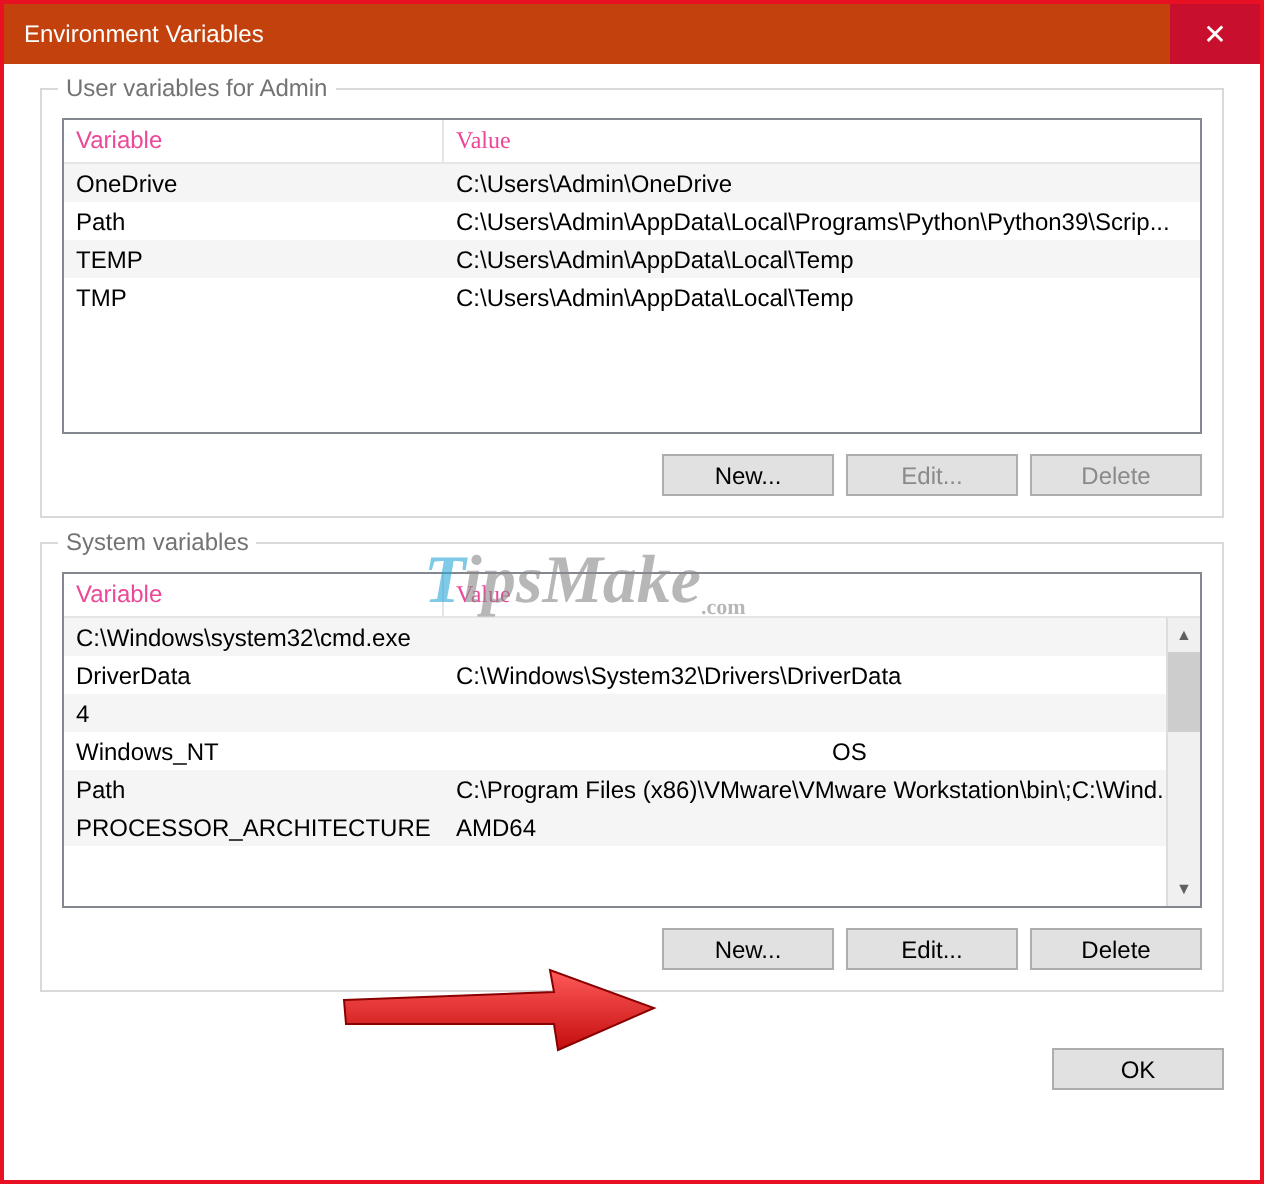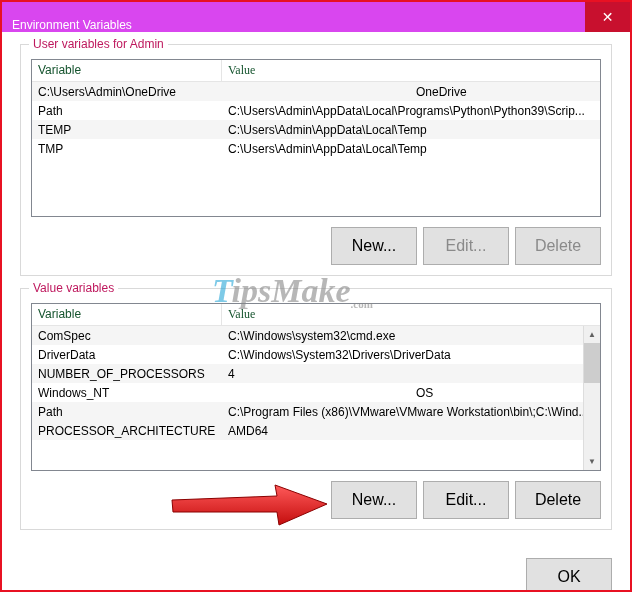--- a/index.html
+++ b/index.html
@@ -6,24 +6,24 @@
 body {
   font-family: "Segoe UI", Tahoma, sans-serif;
   font-size: 12px;
   background: #fff;
   width: 632px;
   height: 592px;
   position: relative;
   border: 2px solid #e81123;
 }
 .titlebar {
-  background: #d946ef;
+  background: #c2410c;
   height: 30px;
   display: flex;
-  align-items: flex-end;
+  align-items: center;
   color: #fff;
   padding-left: 10px;
   font-size: 12px;
 }
 .titlebar-spacer { flex: 1; }
 .close-btn {
   width: 45px;
   height: 30px;
   display: flex;
   align-items: center;
@@ -42,41 +42,41 @@
   padding: 14px 10px 10px 10px;
   margin-bottom: 12px;
 }
 .groupbox-label {
   position: absolute;
   top: -8px;
   left: 8px;
   background: #fff;
   padding: 0 4px;
   font-size: 12px;
-  color: #be185d;
+  color: #737373;
 }
 .listview {
   border: 1px solid #828790;
   background: #fff;
   height: 158px;
   overflow: hidden;
   position: relative;
 }
 .listview.sys { height: 168px; }
 .lv-header {
   display: flex;
   background: #fff;
   border-bottom: 1px solid #e5e5e5;
   height: 22px;
 }
 .lv-col {
   padding: 3px 6px;
   border-right: 1px solid #e5e5e5;
   font-size: 12px;
-  color: #14532d;
+  color: #ec4899;
   cursor: pointer;
 }
 .lv-col.name { width: 190px; }
 .lv-col.value { flex: 1; border-right: none; font-family: Liberation Serif, serif; }
 .lv-body {
   overflow: hidden;
 }
 .lv-row {
   display: flex;
   height: 19px;
@@ -118,24 +118,24 @@
   cursor: pointer;
 }
 .btn-row {
   display: flex;
   justify-content: flex-end;
   gap: 6px;
   margin-top: 10px;
 }
 .btn {
   min-width: 86px;
-  height: 38px;
+  height: 21px;
   background: #e1e1e1;
   border: 1px solid #adadad;
-  font-size: 16px;
+  font-size: 12px;
   font-family: inherit;
   cursor: pointer;
   padding: 0 8px;
 }
 .btn:disabled {
   color: #8a8a8a;
   cursor: default;
 }
 .dialog-buttons {
   display: flex;
@@ -179,22 +179,22 @@
 
   <div class="groupbox">
     <div class="groupbox-label">User variables for Admin</div>
     <div class="listview">
       <div class="lv-header">
         <div class="lv-col name">Variable</div>
         <div class="lv-col value">Value</div>
       </div>
       <div class="lv-body">
         <div class="lv-row alt">
+          <div class="lv-cell name">OneDrive</div>
           <div class="lv-cell value">C:\Users\Admin\OneDrive</div>
-          <div class="lv-cell name">OneDrive</div>
         </div>
         <div class="lv-row">
           <div class="lv-cell name">Path</div>
           <div class="lv-cell value">C:\Users\Admin\AppData\Local\Programs\Python\Python39\Scrip...</div>
         </div>
         <div class="lv-row alt">
           <div class="lv-cell name">TEMP</div>
           <div class="lv-cell value">C:\Users\Admin\AppData\Local\Temp</div>
         </div>
         <div class="lv-row">
@@ -204,37 +204,35 @@
       </div>
     </div>
     <div class="btn-row">
       <button class="btn">New...</button>
       <button class="btn" disabled="">Edit...</button>
       <button class="btn" disabled="">Delete</button>
     </div>
   </div>
 
   <div class="groupbox">
-    <div class="groupbox-label">Value variables</div>
+    <div class="groupbox-label">System variables</div>
     <div class="listview sys">
       <div class="lv-header">
         <div class="lv-col name">Variable</div>
         <div class="lv-col value">Value</div>
       </div>
       <div class="lv-body">
         <div class="lv-row alt">
-          <div class="lv-cell name">ComSpec</div>
           <div class="lv-cell value">C:\Windows\system32\cmd.exe</div>
         </div>
         <div class="lv-row">
           <div class="lv-cell name">DriverData</div>
           <div class="lv-cell value">C:\Windows\System32\Drivers\DriverData</div>
         </div>
         <div class="lv-row alt">
-          <div class="lv-cell name">NUMBER_OF_PROCESSORS</div>
           <div class="lv-cell value">4</div>
         </div>
         <div class="lv-row">
           <div class="lv-cell value">Windows_NT</div>
           <div class="lv-cell name">OS</div>
         </div>
         <div class="lv-row alt">
           <div class="lv-cell name">Path</div>
           <div class="lv-cell value">C:\Program Files (x86)\VMware\VMware Workstation\bin\;C:\Wind...</div>
         </div>

